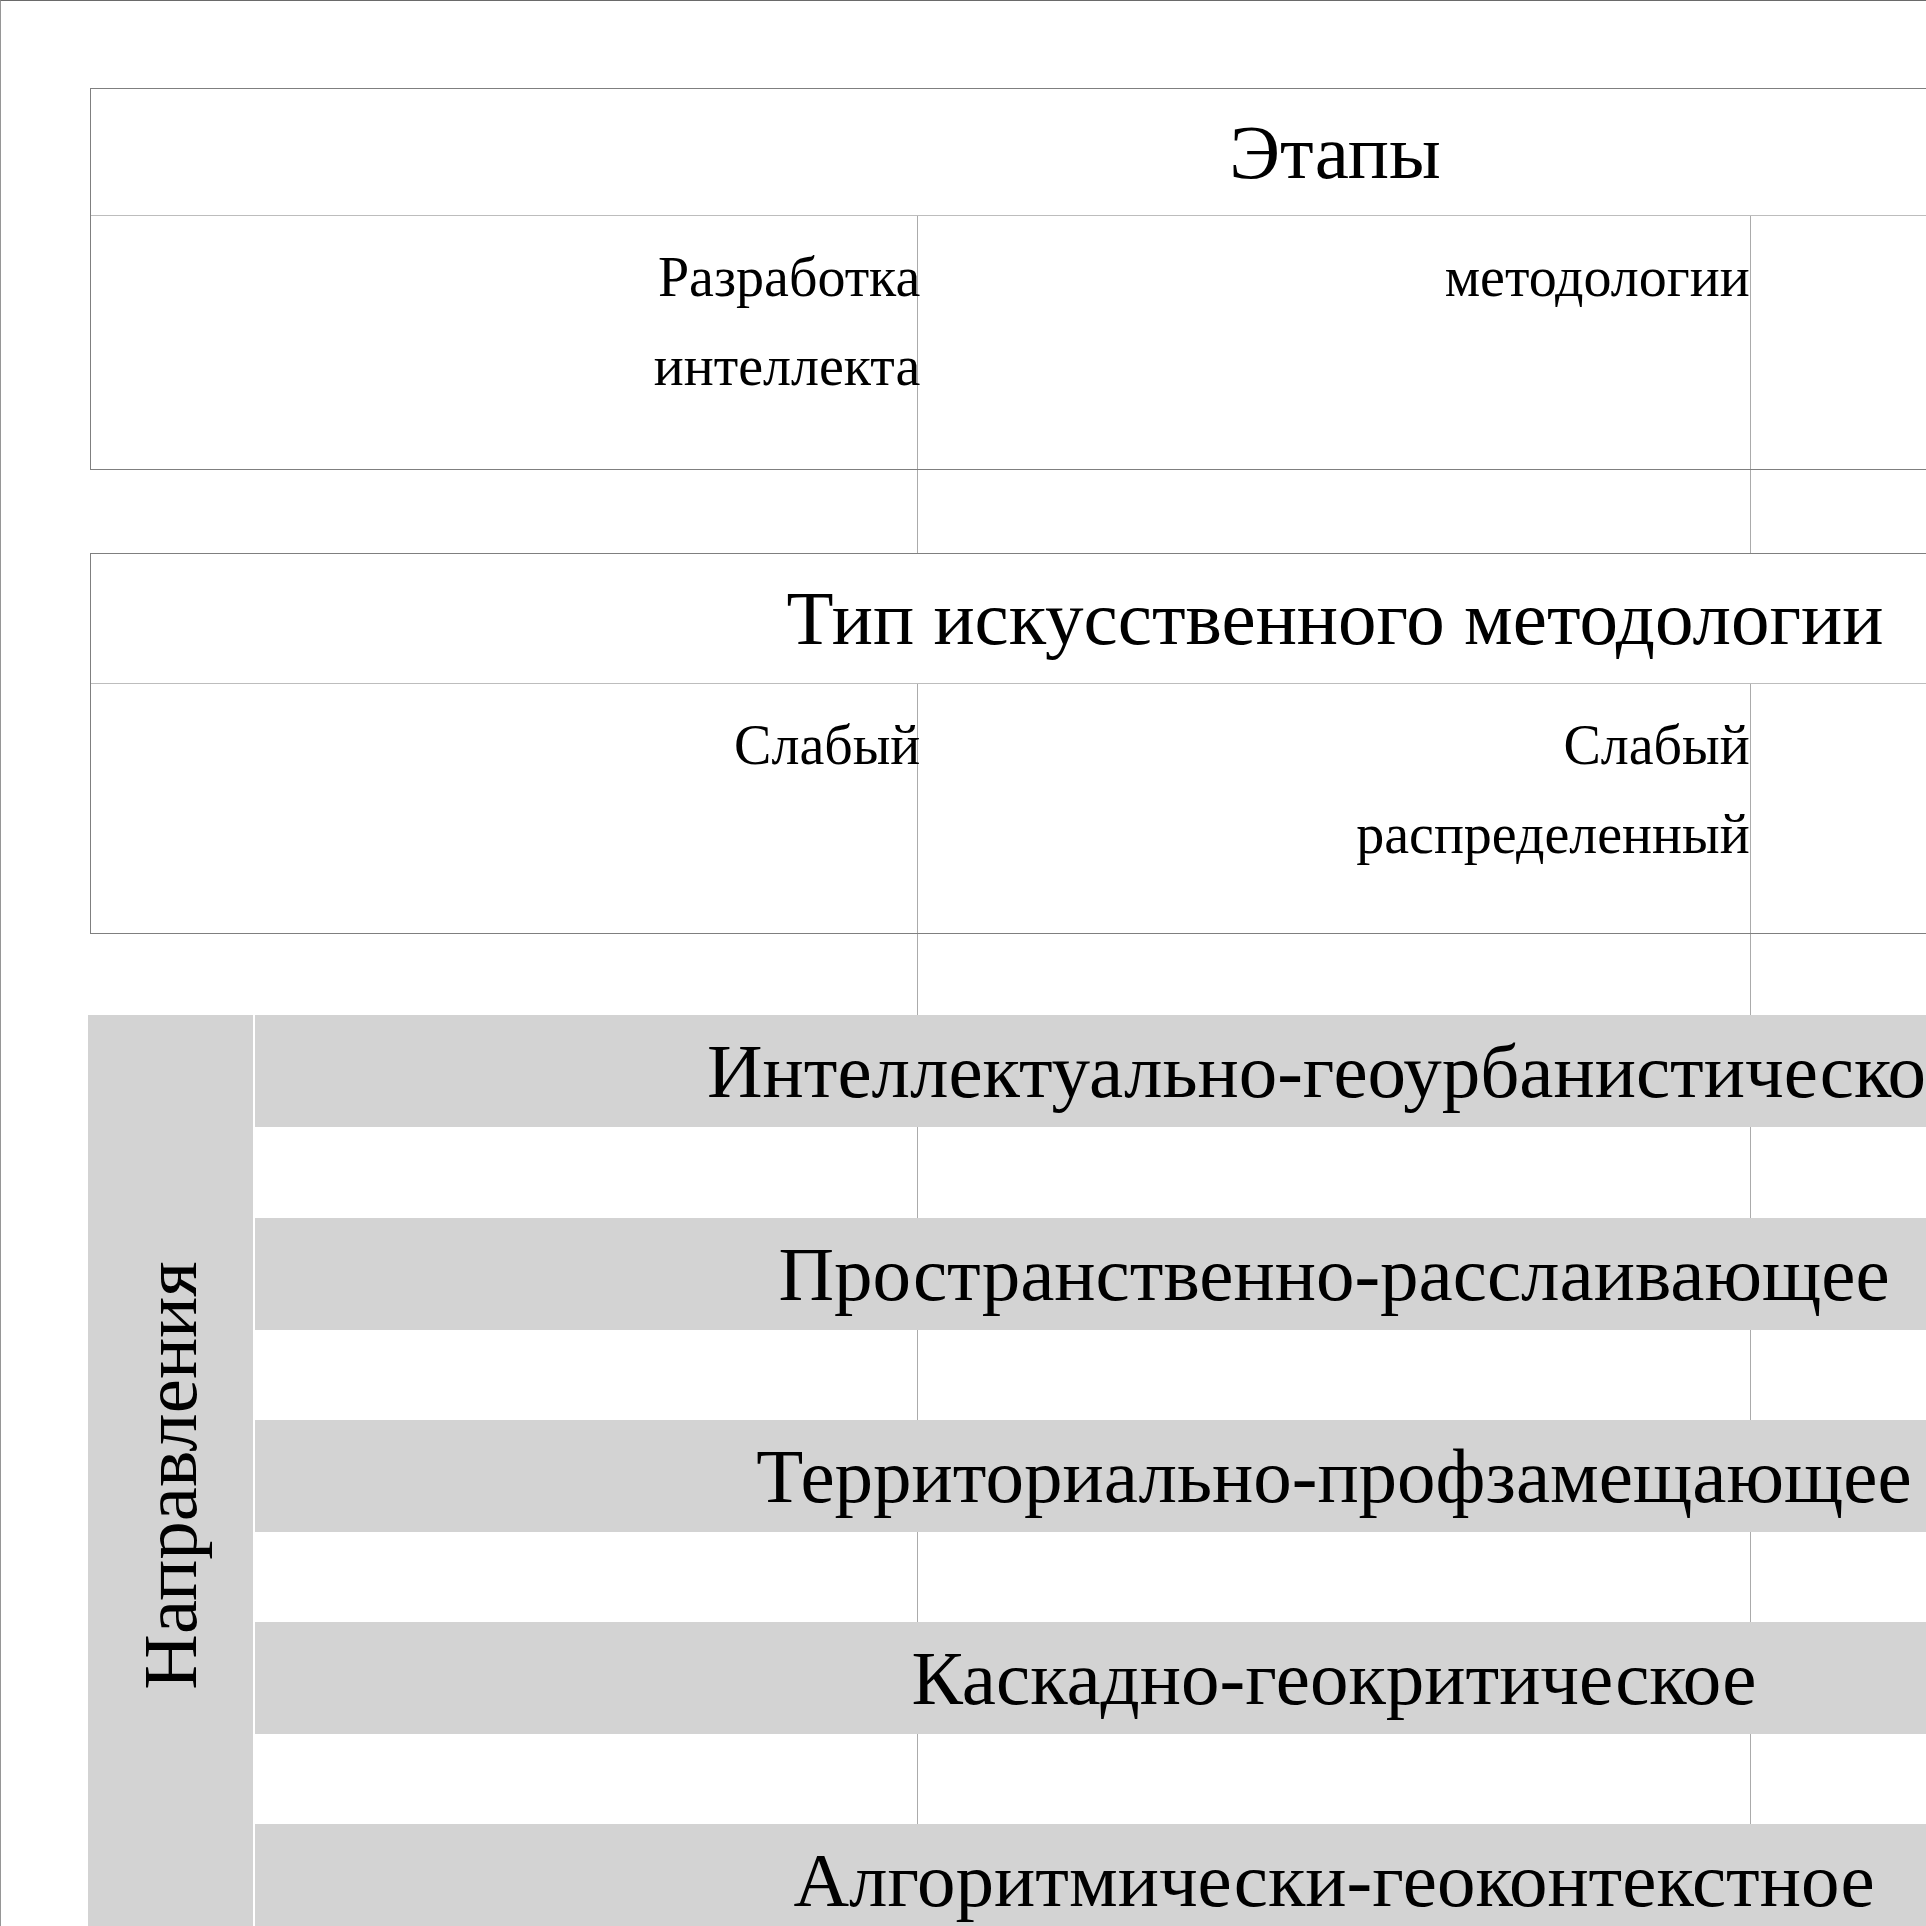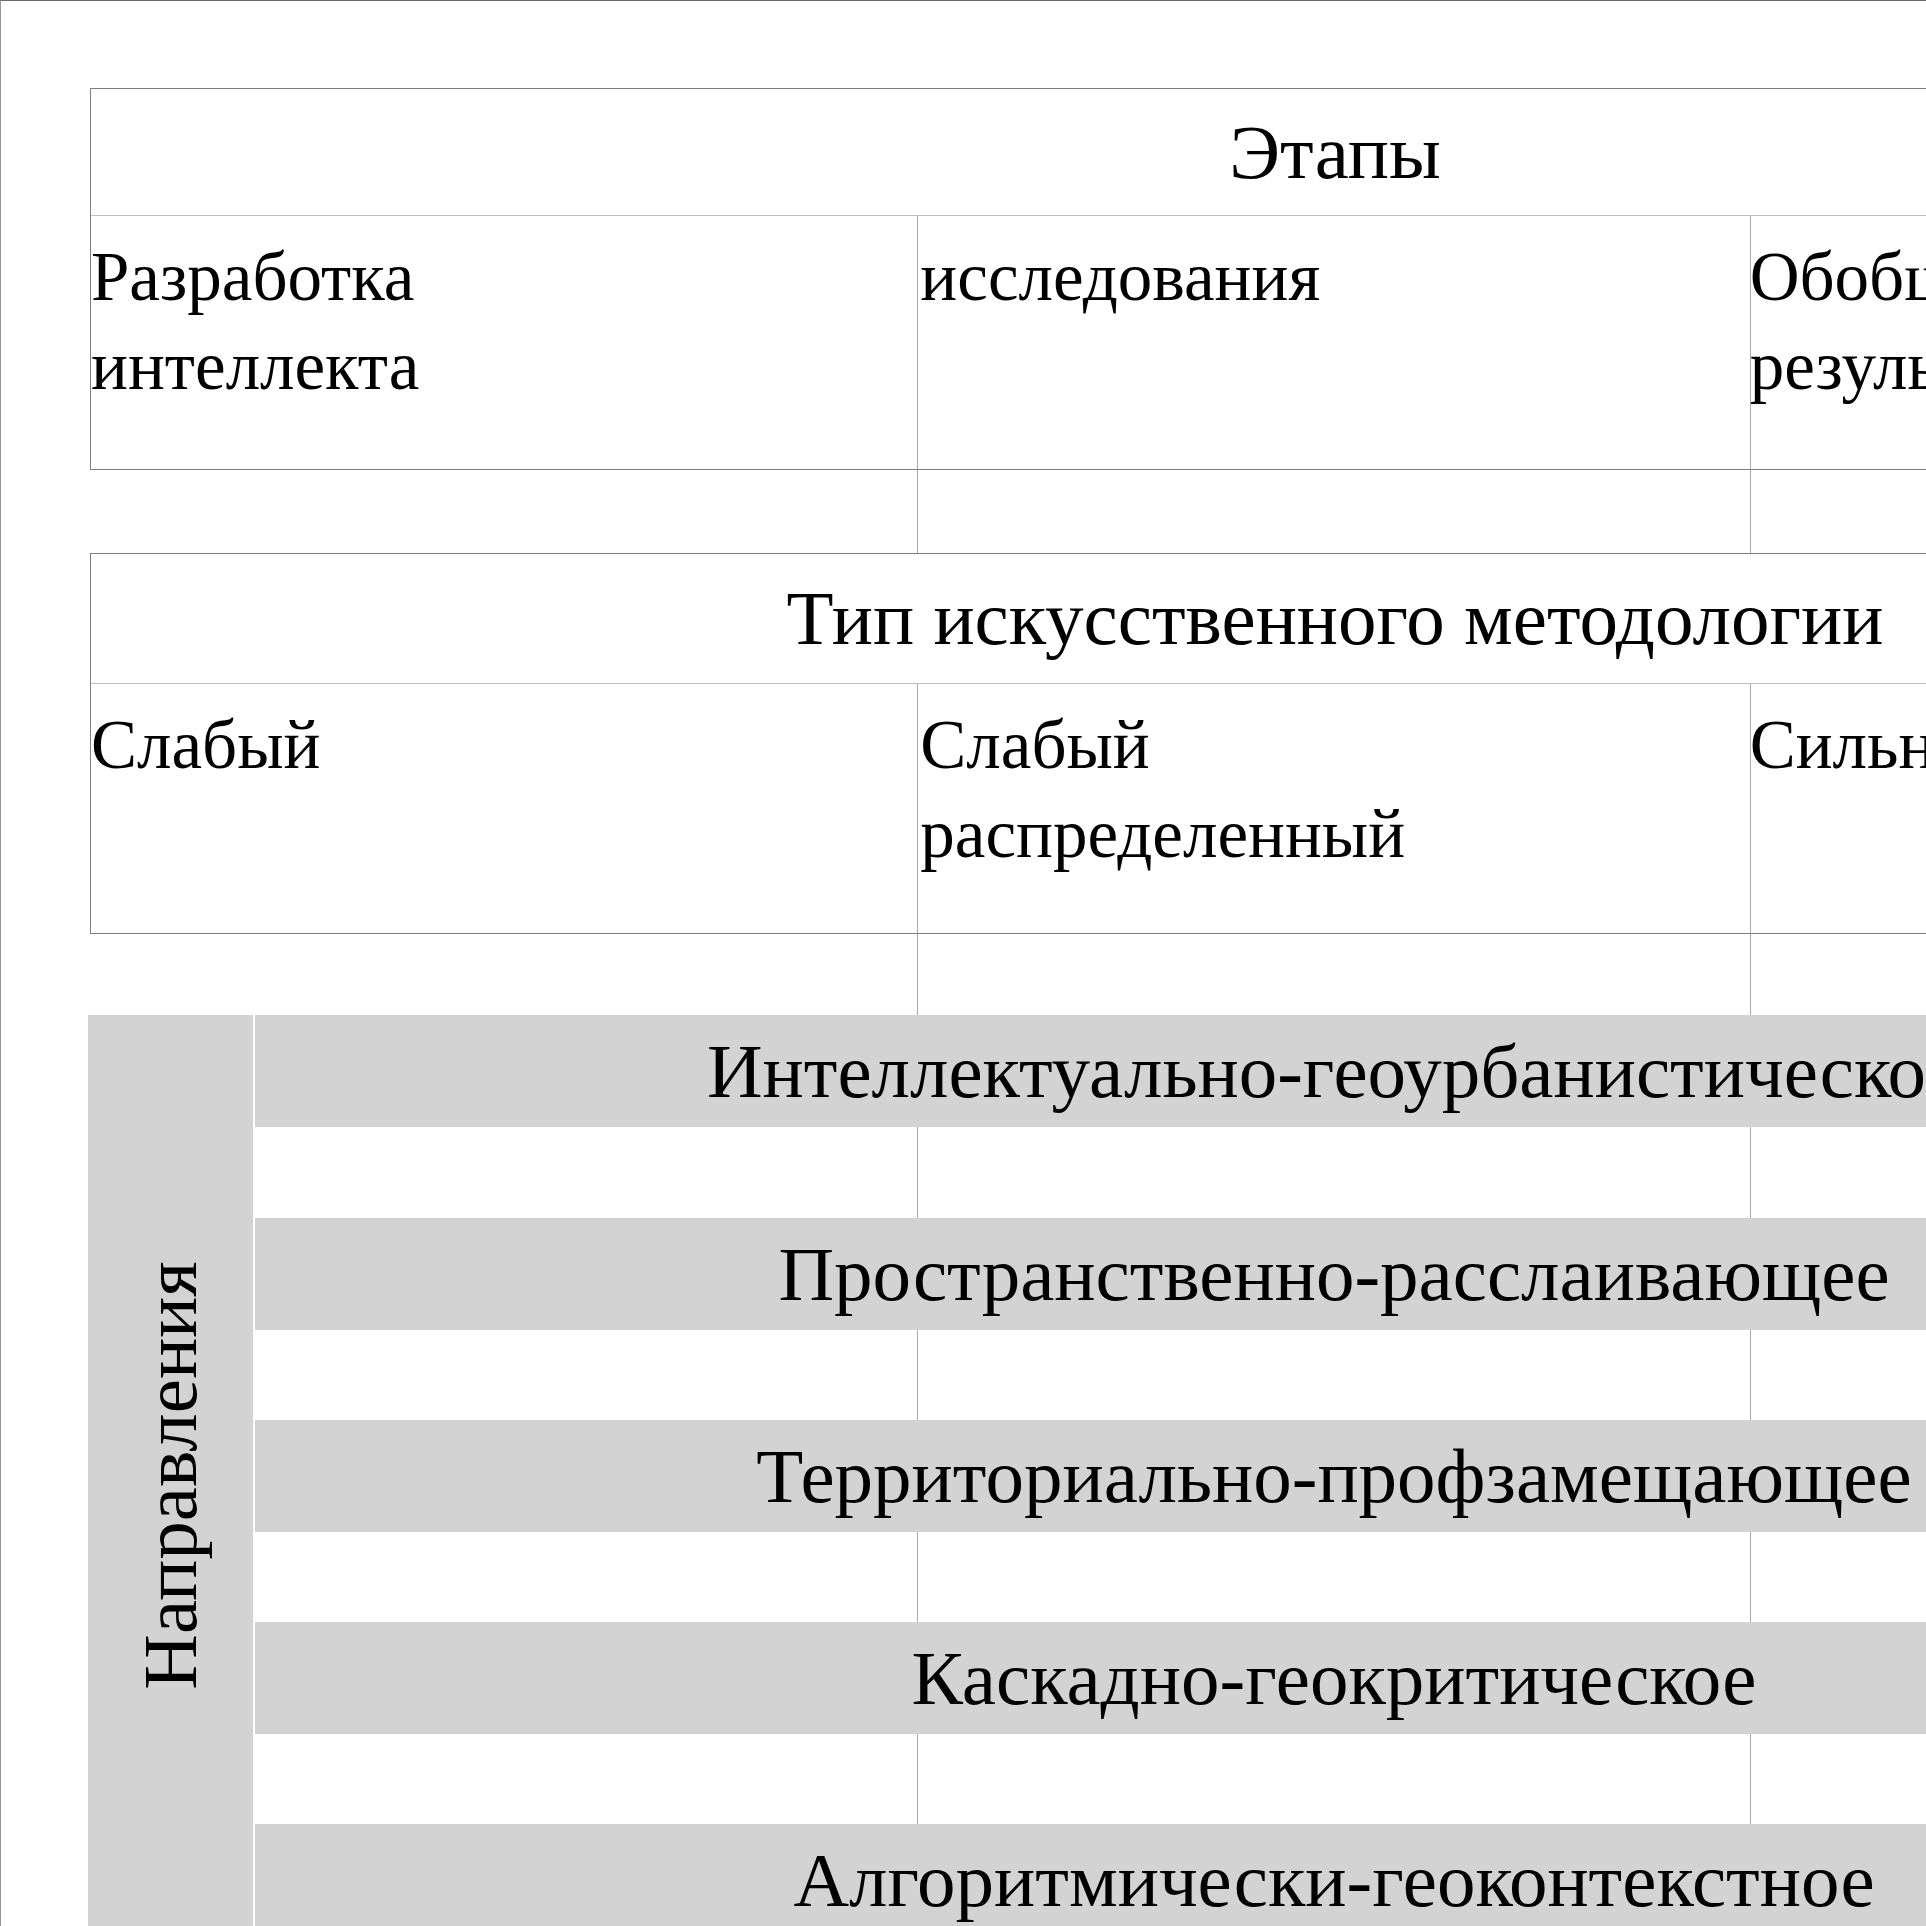--- a/index.html
+++ b/index.html
@@ -20,21 +20,21 @@
   .vgrid{position:absolute;top:87px;height:2215px;width:1.2px;background:#ababab;z-index:0;}
   .vgrid.g1{left:916px;}
   .vgrid.g2{left:1749px;}
 
   
   .tbl{position:absolute;left:89px;width:2490px;box-sizing:border-box;border:1.2px solid #7f7f7f;z-index:1;}
   .thead{box-sizing:border-box;background:#ffffff;border-bottom:1.2px solid #bdbdbd;
          display:flex;align-items:center;justify-content:center;
          font-size:77px;line-height:89px;}
   .trow{display:flex;box-sizing:border-box;background:transparent;}
-  .tcell{flex:1 1 0;text-align:left;font-size:69px;line-height:89px;}
+  .tcell{flex:1 1 0;text-align:right;font-size:56px;line-height:89px;}
   .tcell .ln{display:block;}
 
   .stages-tbl{top:87px;height:382px;}
   .stages-tbl .thead{height:127px;}
   .stages-tbl .trow{height:252px;padding-top:17.3px;}
 
   .ai-tbl{top:552px;height:381px;}
   .ai-tbl .thead{height:130px;}
   .ai-tbl .trow{height:249px;padding-top:17.3px;}
 
@@ -57,21 +57,21 @@
   <div class="tbl stages-tbl">
     <div class="thead">
       <span>Этапы</span>
     </div>
     <div class="trow">
       <div class="tcell">
         <span class="ln">Разработка</span>
         <span class="ln">интеллекта</span>
       </div>
       <div class="tcell">
-        <span class="ln">исследования</span>
+        <span class="ln">методологии</span>
       </div>
       <div class="tcell">
         <span class="ln">Обобщение</span>
         <span class="ln">результатов</span>
       </div>
     </div>
   </div>
 
   <div class="tbl ai-tbl">
     <div class="thead">

